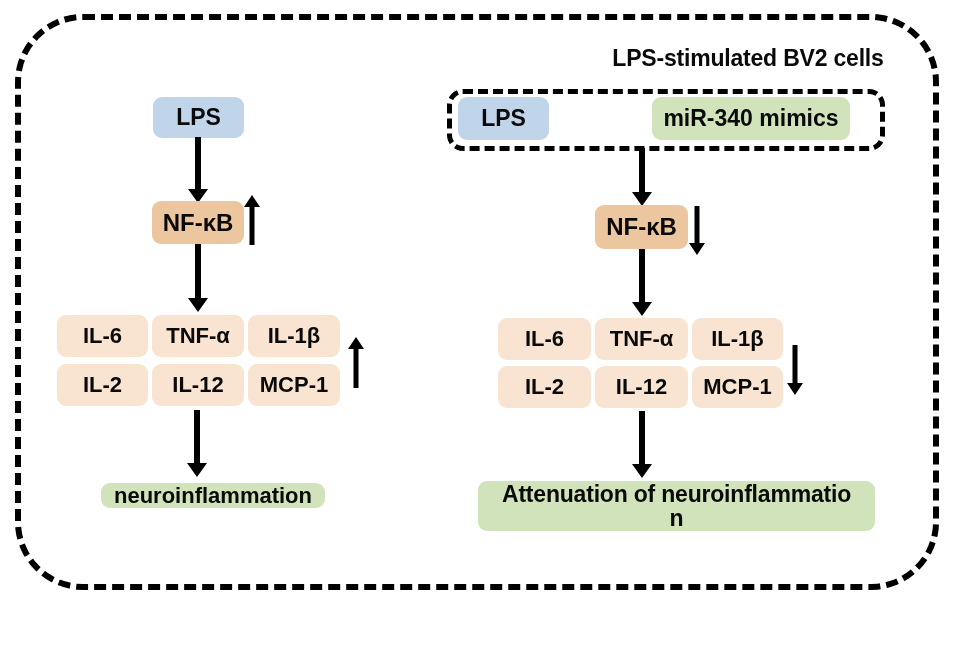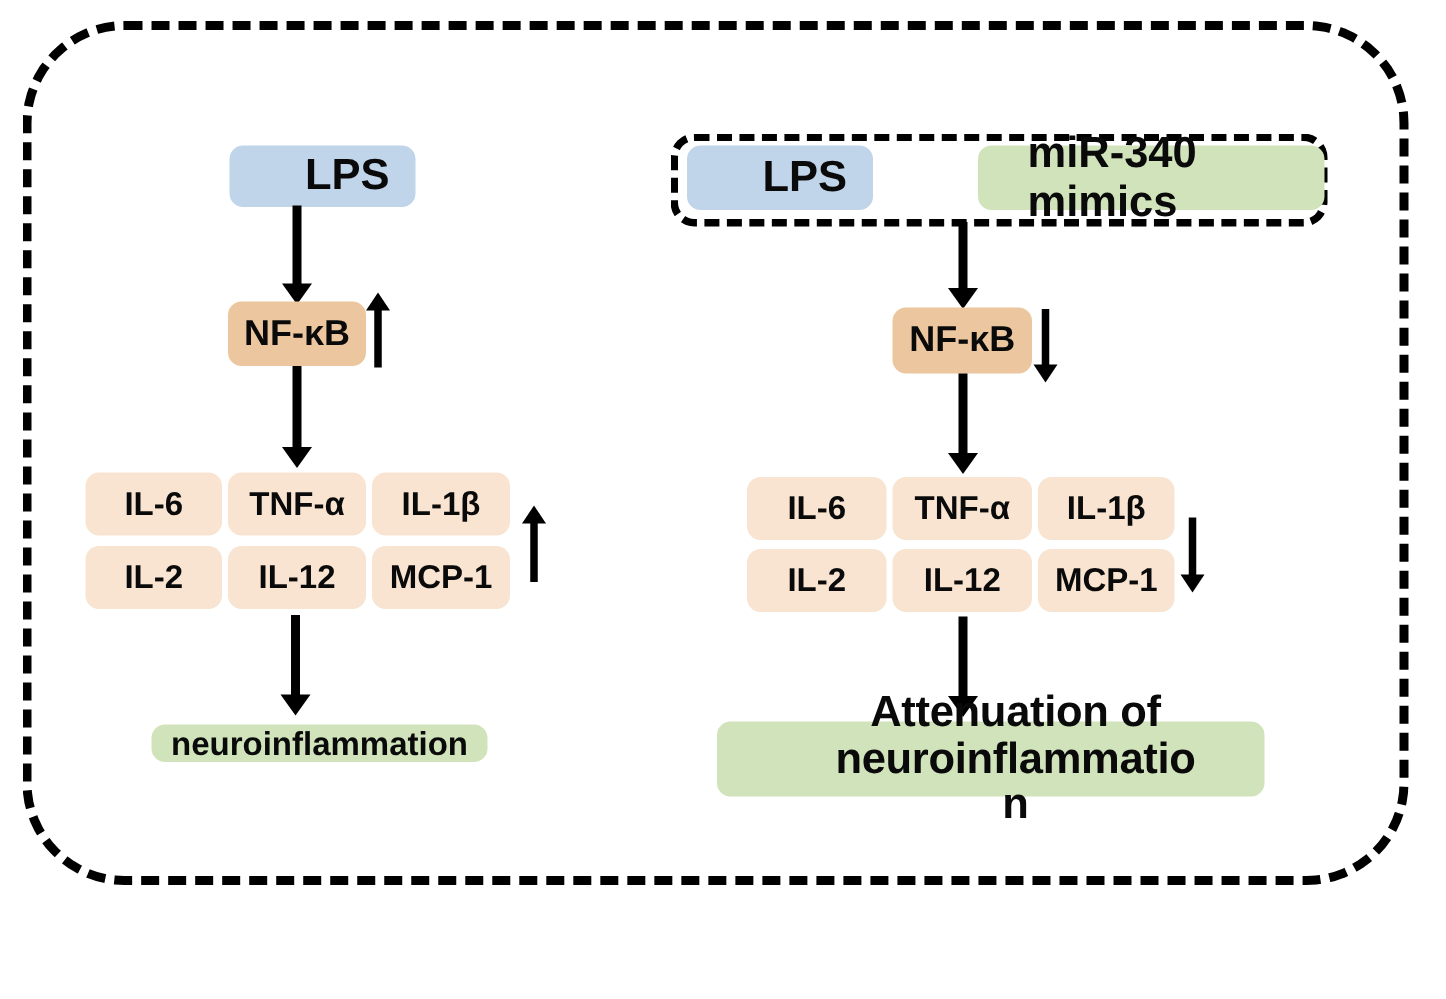--- a/index.html
+++ b/index.html
@@ -20,21 +20,21 @@
     font-weight:700;font-size:23px;letter-spacing:-0.2px;
   }
   .box{
     position:absolute;display:flex;align-items:center;justify-content:center;
     font-weight:700;border-radius:9px;color:#0a0a0a;
   }
   .blue  {background:var(--c-blue,  #c0d4ea);}
   .orange{background:var(--c-orange,#ecc69e);}
   .peach {background:var(--c-peach, #f8e4d1);}
   .green {background:var(--c-green, #d0e3ba);}
-  .f22{font-size:22px;} .f23{font-size:29px;padding-left:33px;} .f24{font-size:24px;}
+  .f22{font-size:22px;} .f23{font-size:23px;} .f24{font-size:24px;}
   .outcome-r{flex-direction:column;line-height:1.05;text-align:center;letter-spacing:-0.2px;}
 
   .arrow{position:absolute;width:20px;}
   .arrow .shaft{position:absolute;left:50%;transform:translateX(-50%);width:6px;background:#000;display:block;}
   .arrow .head{position:absolute;left:50%;transform:translateX(-50%);width:0;height:0;display:block;}
   .arrow.down .shaft{top:0;bottom:12px;}
   .arrow.down .head{bottom:0;border-left:10px solid transparent;border-right:10px solid transparent;border-top:14px solid #000;}
   .arrow.up .shaft{bottom:0;top:12px;}
   .arrow.up .head{top:0;border-left:10px solid transparent;border-right:10px solid transparent;border-bottom:14px solid #000;}
   .arrow.small{width:18px;}
@@ -51,20 +51,21 @@
   }
   .caption .cap-label{font-weight:700;margin-right:4px;}
 </style>
 </head>
 <body>
 
 <div class="stage">
 
   <div class="outer-dashed"></div>
 
+  <div class="panel-title">LPS-stimulated BV2 cells</div>
 
   <div class="box blue f23" style="left:153px;top:97px;width:91px;height:41px;">LPS</div>
 
   <div class="arrow down" style="left:188px;top:137px;height:66px;">
     <i class="shaft"></i>
       <i class="head"></i>
   </div>
 
   <div class="box orange f24" style="left:152px;top:201px;width:92px;height:43px;">NF-κB</div>
 
@@ -129,19 +130,19 @@
   <div class="arrow down small" style="left:786px;top:345px;height:50px;">
     <i class="shaft"></i>
       <i class="head"></i>
   </div>
 
   <div class="arrow down" style="left:632px;top:411px;height:67px;">
     <i class="shaft"></i>
       <i class="head"></i>
   </div>
 
-  <div class="box green f23 outcome-r" style="left:478px;top:481px;width:332px;height:50px;">
+  <div class="box green f23 outcome-r" style="left:478px;top:481px;width:397px;height:50px;">
     <div>Attenuation of neuroinflammatio</div>
     <div>n</div>
   </div>
 
 
 </div>
 
 </body></html>

